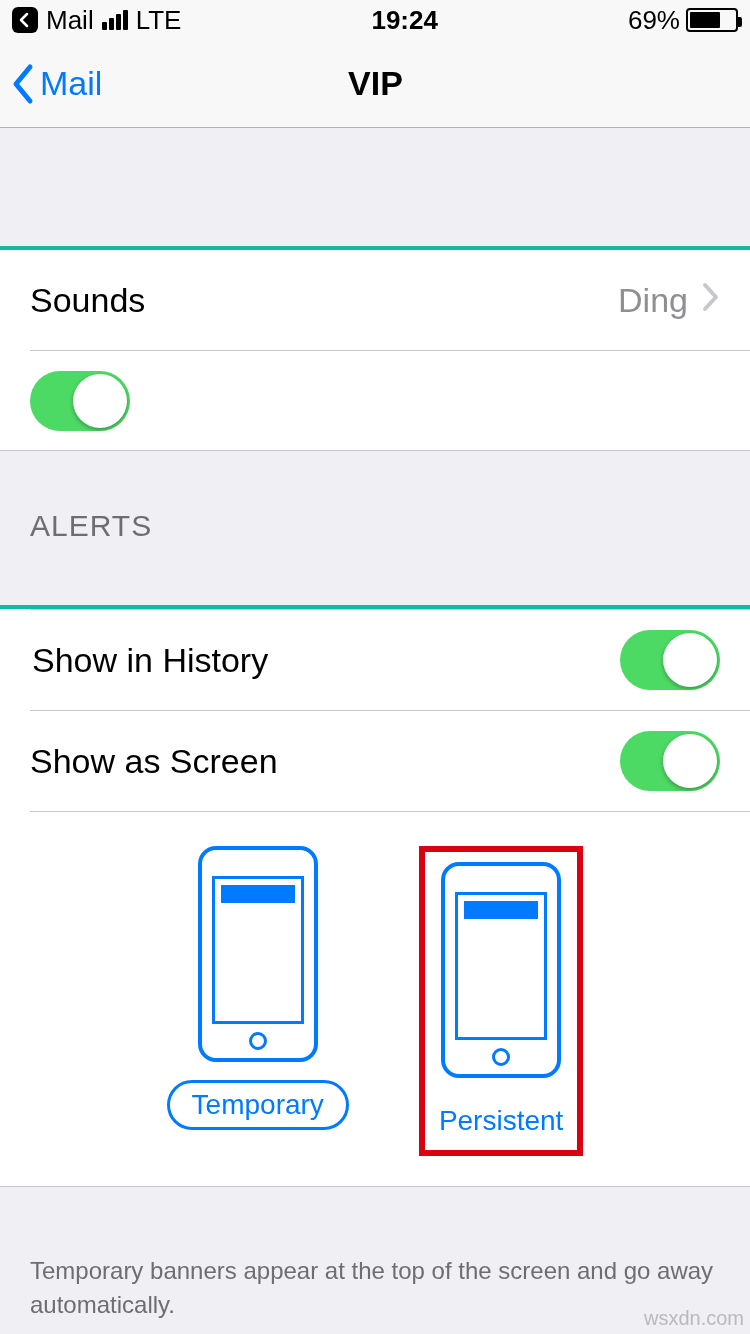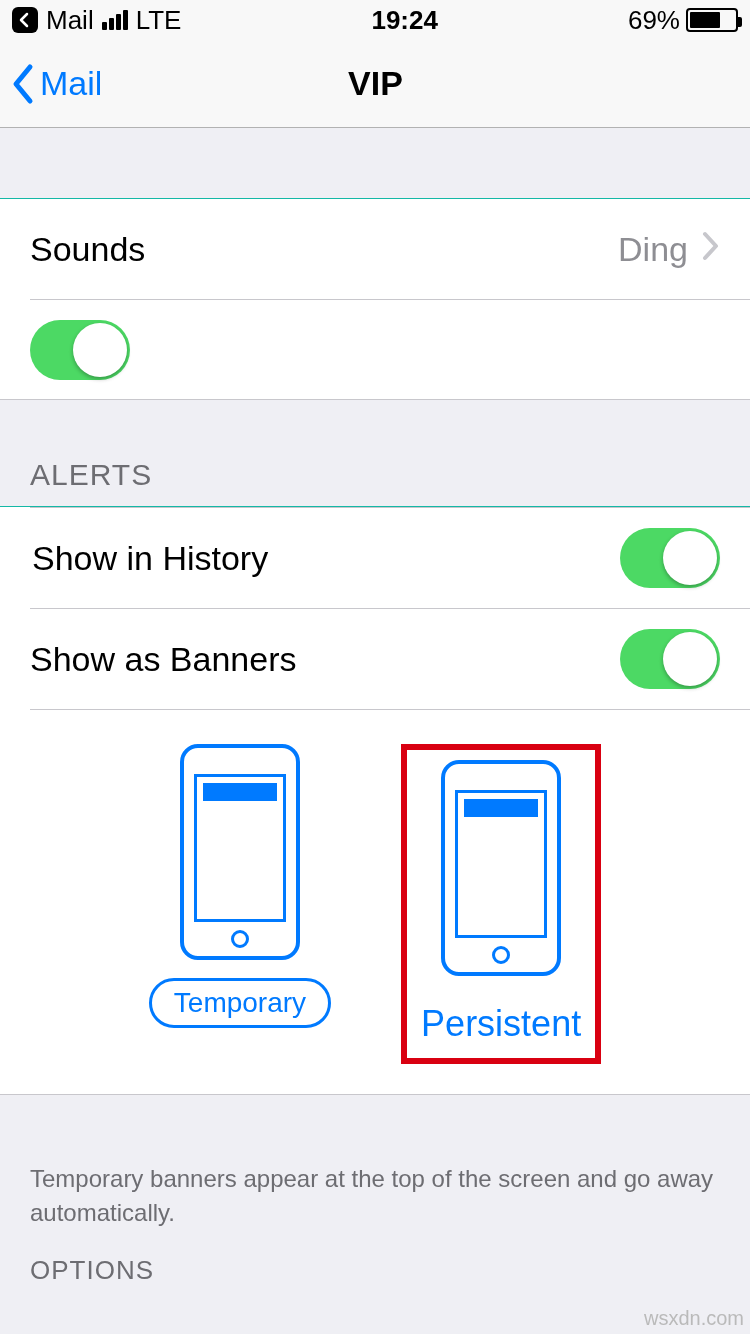--- a/index.html
+++ b/index.html
@@ -53,21 +53,21 @@
     color:#007aff; font-size:34px;
     padding-left:10px;
   }
   .nav-back svg { width:26px; height:42px; }
   .nav-title {
     position:absolute; left:1px; right:0; text-align:center;
     font-size:34px; font-weight:600;
     pointer-events:none;
   }
   .spacer-lg { height:70px; }
-  .group { background:#fff; border-top:1px solid #14b8a6; }
+  .group { background:#fff; border-top:4px solid #14b8a6;margin-top:48px; }
   .cell {
     display:flex; align-items:center; justify-content:space-between;
     min-height:100px;
     padding:0 30px 0 30px;
     font-size:34px;
     border-bottom:1px solid #c8c7cc;
   }
   .cell-label { color:#000; }
   .cell-right { display:flex; align-items:center; gap:14px;}
   .cell-value { color:#8e8e93; font-size:34px;}
@@ -108,21 +108,21 @@
     background:#007aff;
   }
   .phone-home {
     position:absolute; left:50%; bottom:8px; transform:translateX(-50%);
     width:18px; height:18px; border:3px solid #007aff; border-radius:50%;
   }
   .pill {
     border:3px solid #007aff; color:#007aff; font-size:28px;
     padding:6px 22px; border-radius:26px;
   }
-  .plain-label { color:#007aff; font-size:36px; padding:9px 0;}
+  .plain-label { color:#007aff; font-size:28px; padding:9px 0;}
   .highlight-box {
     border:6px solid #d90011;
     padding:10px 14px 4px 14px;
   }
   .footer-text {
     color:#6d6d72; font-size:24px; line-height:1.4;
     padding:20px 30px 26px 30px;
     margin-top:47px;
   }
   .options-peek {
@@ -199,21 +199,21 @@
 <div class="group">
   <div style="height:1px;background:#c8c7cc;margin-left:30px;"></div>
   <div class="cell" style="border-bottom:none;padding-left:32px;">
     <span class="cell-label">Show in History</span>
     <span class="switch">
         <span class="switch-knob"></span>
       </span>
   </div>
   <div style="height:1px;background:#c8c7cc;margin-left:30px;"></div>
   <div class="cell" style="border-bottom:none;">
-    <span class="cell-label">Show as Banners</span>
+    <span class="cell-label">Show as Screen</span>
     <span class="switch">
         <span class="switch-knob"></span>
       </span>
   </div>
   <div style="height:1px;background:#c8c7cc;margin-left:30px;"></div>
 
   <div class="banner-row">
     <div class="banner-opt">
       <div class="phone-frame">
         <div class="phone-screen">

